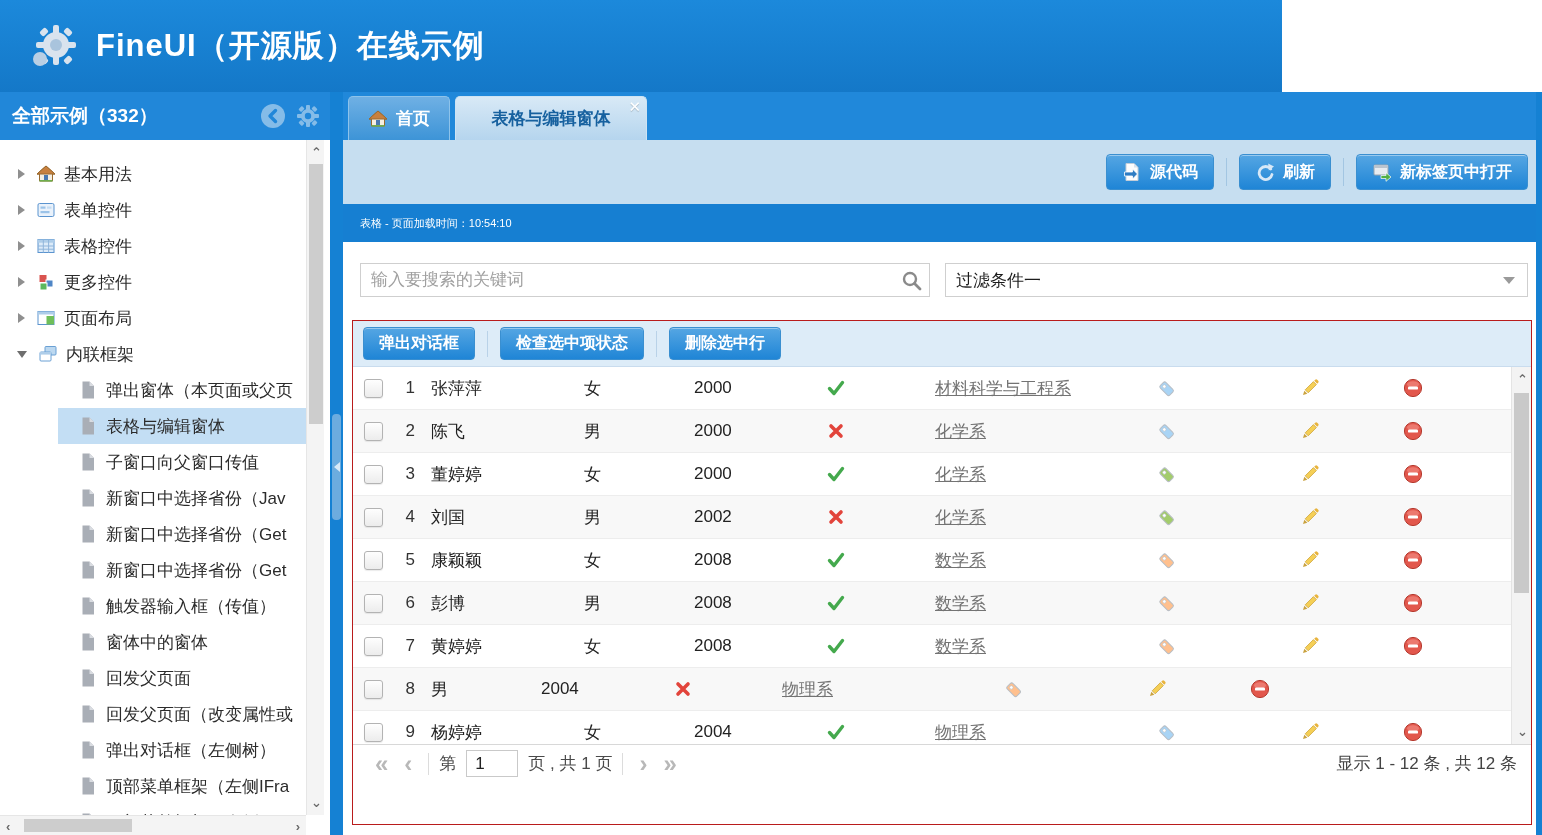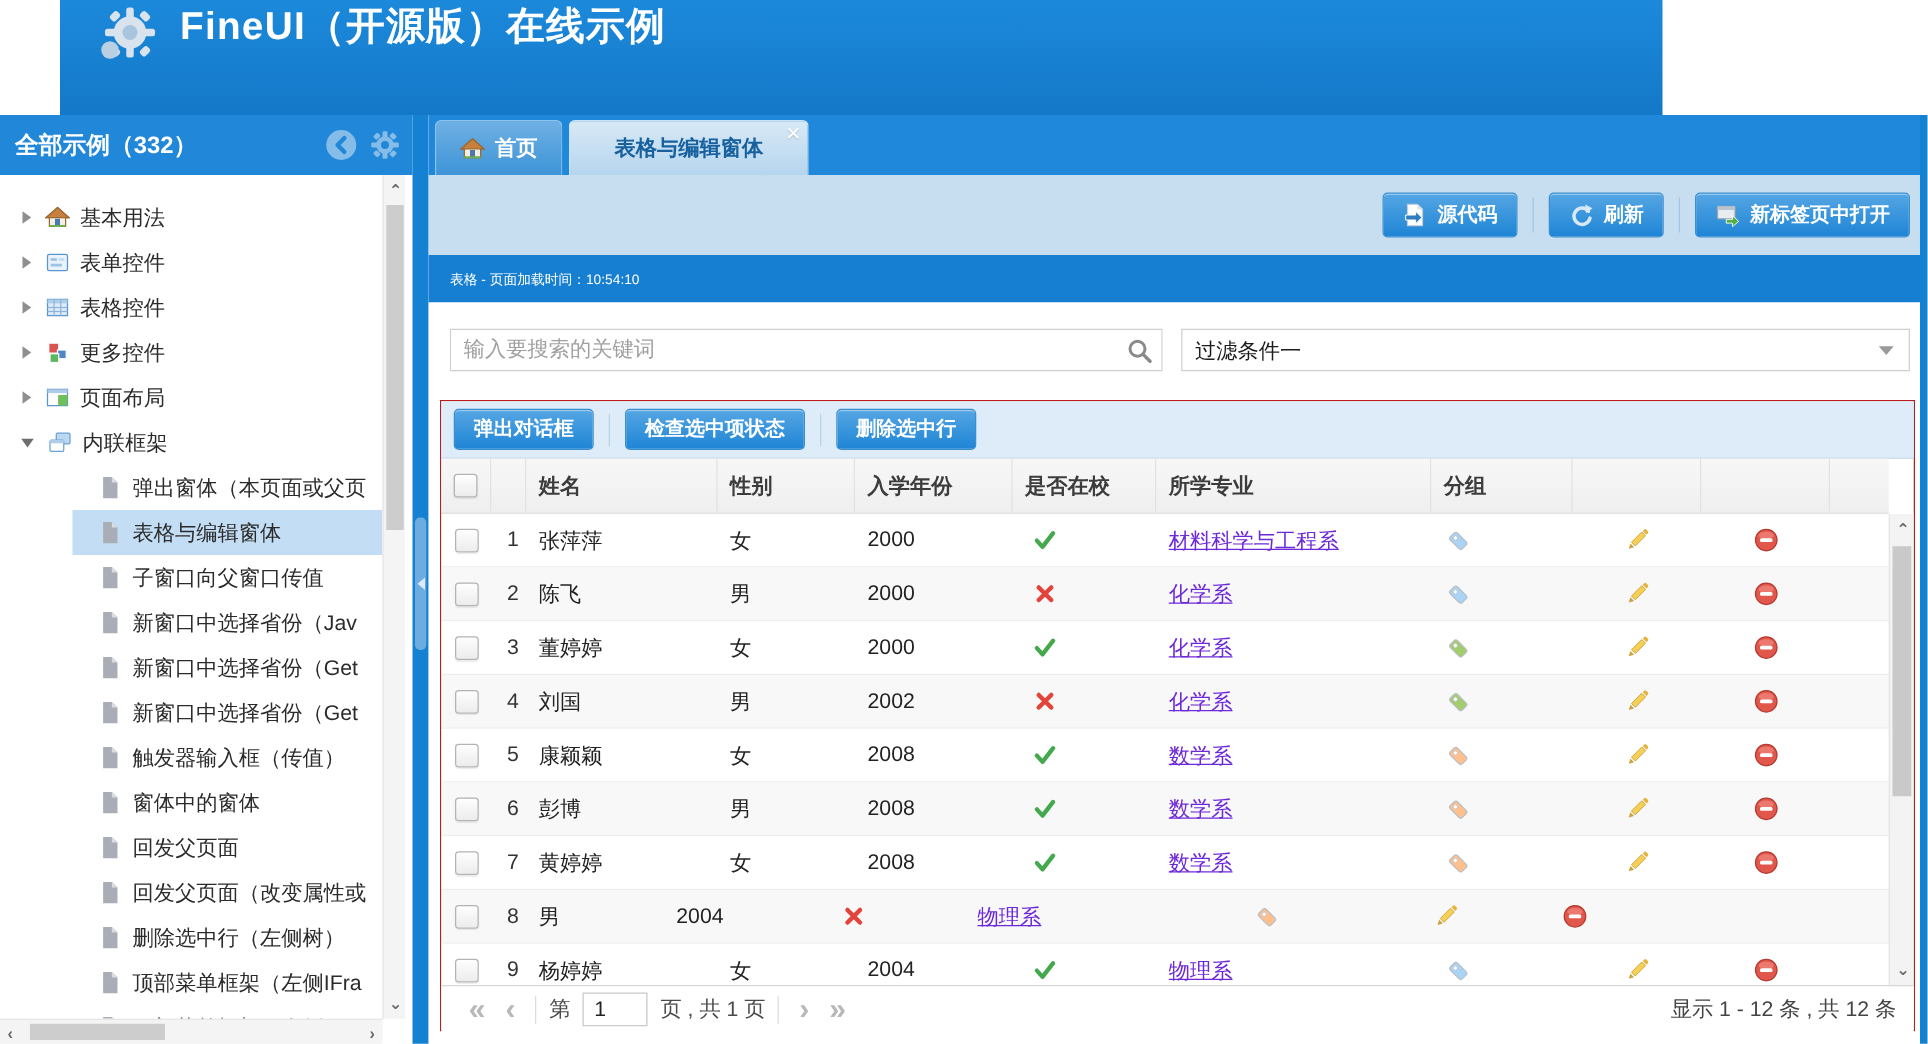--- a/index.html
+++ b/index.html
@@ -1,19 +1,19 @@
 <!DOCTYPE html>
 <html><head>
 <meta charset="utf-8">
 <style>
   html,body{margin:0;padding:0;width:1542px;height:835px;overflow:hidden;background:#fff;
     font-family:"Liberation Sans","DejaVu Sans",sans-serif;}
   
   .app-header{position:absolute;left:0;top:0;width:1282px;height:92px;
-    background:linear-gradient(180deg,#1c89db,#1478c8);display:flex;align-items:flex-start;margin-left:48px;}
+    background:linear-gradient(180deg,#1c89db,#1478c8);display:flex;align-items:center;}
   .app-logo{margin-left:26px;width:54px;height:54px;}
   .app-title{color:#fff;font-size:31px;font-weight:bold;margin-left:16px;letter-spacing:1px;}
   
   .sidebar{position:absolute;left:0;top:92px;width:330px;height:743px;background:#fff;}
   .sidebar-header{position:absolute;left:0;top:0;width:330px;height:48px;background:#2187d9;
     display:flex;align-items:center;}
   .sidebar-title{color:#fff;font-size:19px;font-weight:bold;margin-left:12px;flex:1;}
   .sidebar-hicon{width:26px;height:26px;margin-right:9px;cursor:pointer;}
   .tree{position:absolute;left:0;top:48px;width:306px;height:675px;overflow:hidden;padding-top:16px;box-sizing:border-box;}
   .tree-item{display:flex;align-items:center;height:36px;white-space:nowrap;cursor:pointer;font-size:17px;color:#2b2b2b;}
@@ -81,21 +81,21 @@
   .c-gender{width:110px;}
   .c-year{width:126px;}
   .c-enr{width:115px;padding-left:16px;}
   .c-major{width:220px;}
   .c-group{width:113px;padding-left:12px;}
   .c-edit{width:103px;justify-content:center;padding-left:0;}
   .c-del{width:103px;justify-content:center;padding-left:0;}
   .c-fill{flex:1;border-right:none !important;}
   .checkbox{width:17px;height:17px;border:1px solid #b3b3b3;border-radius:3px;background:linear-gradient(180deg,#fefefe,#ececec);
     box-shadow:0 1px 1px rgba(0,0,0,.08);cursor:pointer;}
-  .major-link{color:#6d28d9;text-decoration:underline;cursor:pointer;}
+  .major-link{color:#737373;text-decoration:underline;cursor:pointer;}
   .icon-btn{cursor:pointer;display:inline-flex;}
   
   .g-scroll{position:absolute;right:0;top:0;width:20px;height:377px;background:#f3f3f3;border-left:1px solid #e4e4e4;box-sizing:border-box;}
   .g-thumb{position:absolute;left:2px;top:26px;width:15px;height:200px;background:#c9c9c9;}
   
   .pager{height:38px;border-top:1px solid #d8d8d8;display:flex;align-items:center;padding:0 14px;box-sizing:border-box;
     font-size:17px;color:#4a4a4a;background:#fff;}
   .pg-nav{color:#b8b8b8;font-size:24px;font-weight:bold;line-height:1;cursor:pointer;margin:0 8px;user-select:none;}
   .pg-div{width:1px;height:22px;background:#dcdcdc;margin:0 8px;}
   .pg-input{width:52px;height:27px;border:1px solid #c9c9c9;font-size:17px;padding:0 0 0 8px;margin:0 8px;box-sizing:border-box;
@@ -350,21 +350,21 @@
       </div>
       <div class="tree-item">
         <span class="leaf-sp"></span>
         <span class="leaf-wrap">
           <span class="ticon">
             <svg viewBox="0 0 20 20" width="20" height="20">
               <path d="M4.5 1.5 h7 l4.5 4.5 v12.5 h-11.5 z" fill="#a9aeb6"></path>
               <path d="M11.5 1.5 l4.5 4.5 h-4.5 z" fill="#d9dce1"></path>
             </svg>
           </span>
-          <span>删除选中行（左侧树）</span>
+          <span>弹出对话框（左侧树）</span>
         </span>
       </div>
       <div class="tree-item">
         <span class="leaf-sp"></span>
         <span class="leaf-wrap">
           <span class="ticon">
             <svg viewBox="0 0 20 20" width="20" height="20">
               <path d="M4.5 1.5 h7 l4.5 4.5 v12.5 h-11.5 z" fill="#a9aeb6"></path>
               <path d="M11.5 1.5 l4.5 4.5 h-4.5 z" fill="#d9dce1"></path>
             </svg>
@@ -476,35 +476,20 @@
     </div>
 
     <div class="grid">
       <div class="grid-toolbar">
           <button class="btn-blue">弹出对话框</button>
           <span class="gt-div"></span>
           <button class="btn-blue">检查选中项状态</button>
           <span class="gt-div"></span>
           <button class="btn-blue">删除选中行</button>
         </div>
-      <div class="grid-header">
-          <span class="hcell c-cb">
-            <span class="checkbox"></span>
-          </span>
-          <span class="hcell c-num"></span>
-          <span class="hcell c-name">姓名</span>
-          <span class="hcell c-gender">性别</span>
-          <span class="hcell c-year">入学年份</span>
-          <span class="hcell c-enr" style="padding-left:10px;">是否在校</span>
-          <span class="hcell c-major">所学专业</span>
-          <span class="hcell c-group" style="padding-left:10px;">分组</span>
-          <span class="hcell c-edit"></span>
-          <span class="hcell c-del"></span>
-          <span class="hcell c-fill"></span>
-        </div>
       <div class="grid-body">
         <div class="grid-row">
             <span class="cell c-cb">
               <span class="checkbox"></span>
             </span>
             <span class="cell c-num">1</span>
             <span class="cell c-name">张萍萍</span>
             <span class="cell c-gender">女</span>
             <span class="cell c-year">2000</span>
             <span class="cell c-enr">

